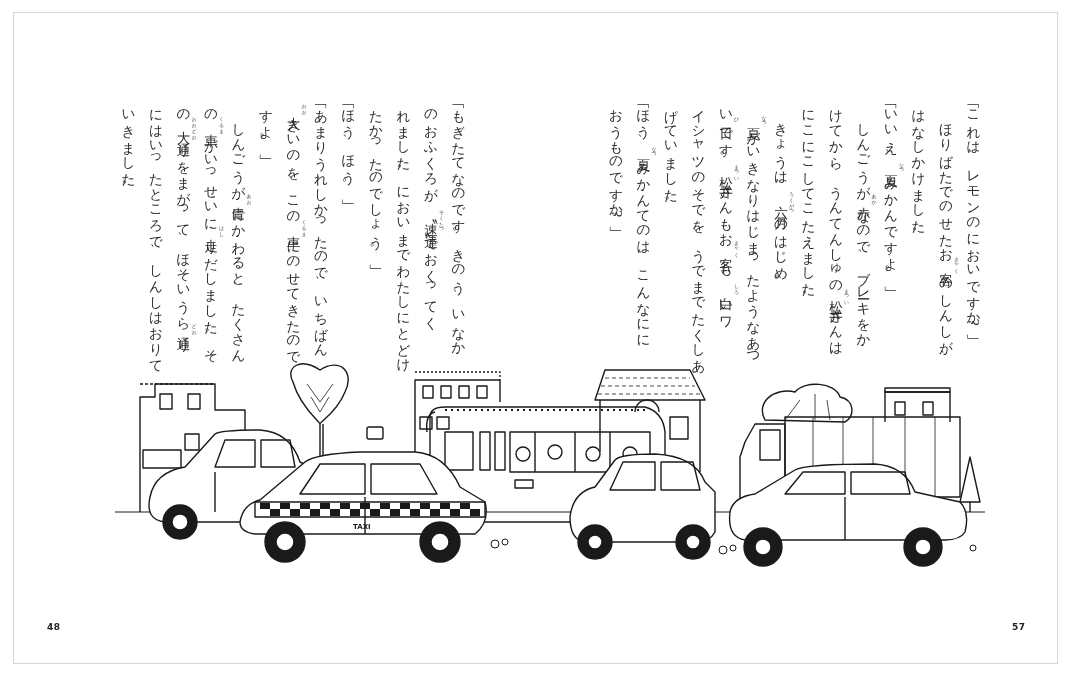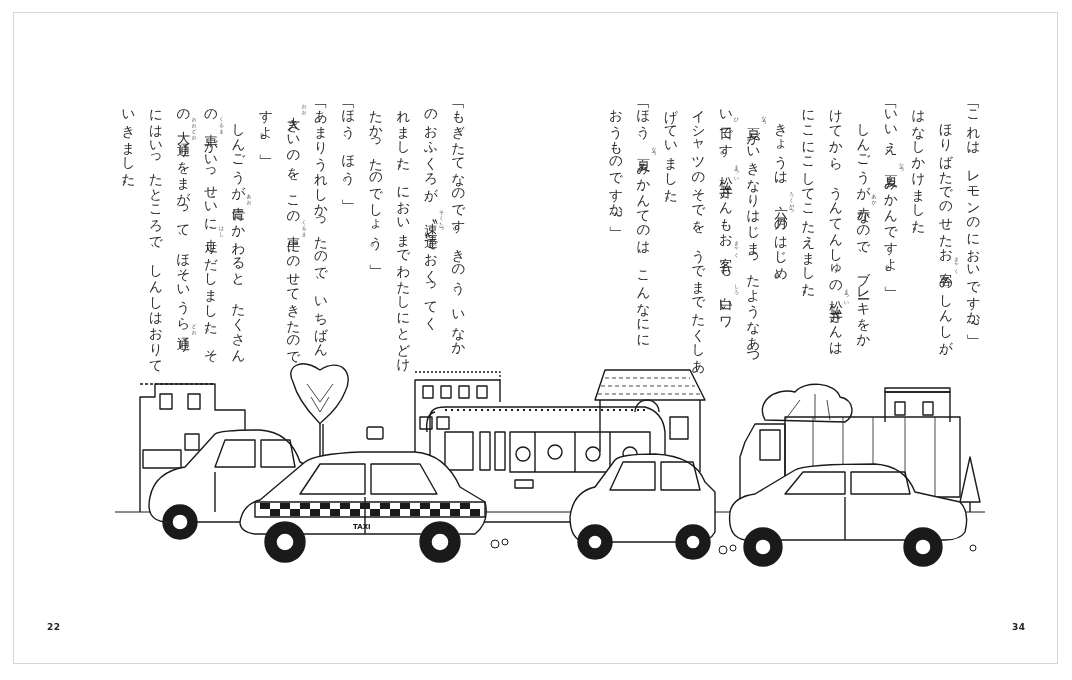--- a/index.html
+++ b/index.html
@@ -210,14 +210,14 @@
     <g stroke-width="1">
       <circle cx="380" cy="182" r="4"></circle>
         <circle cx="390" cy="180" r="3"></circle>
       <circle cx="608" cy="188" r="4"></circle>
         <circle cx="618" cy="186" r="3"></circle>
       <circle cx="858" cy="186" r="3"></circle>
     </g>
   </svg>
 </div>
 
-<div class="page-num left">22</div>
-<div class="page-num right">34</div>
+<div class="page-num left">48</div>
+<div class="page-num right">57</div>
 
 </body></html>

